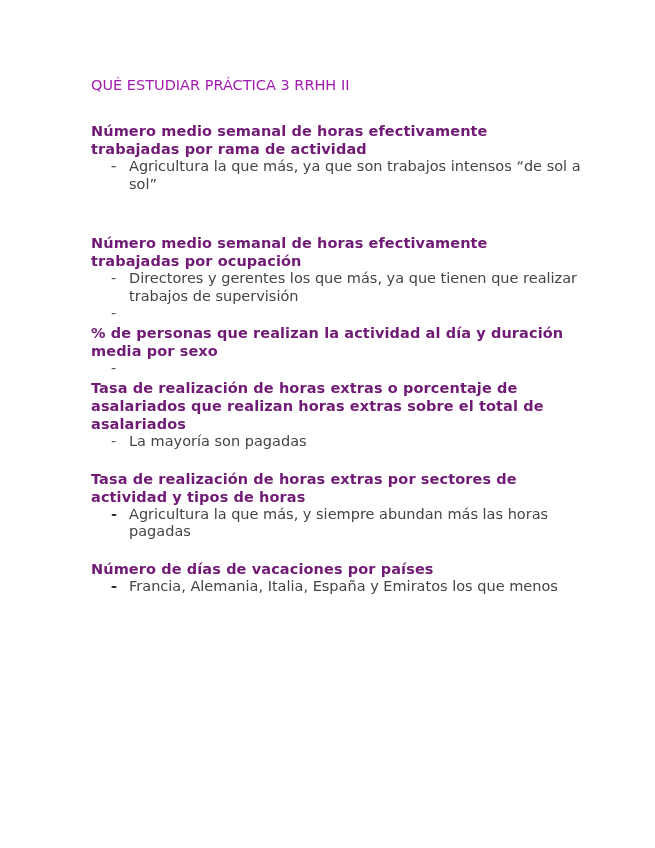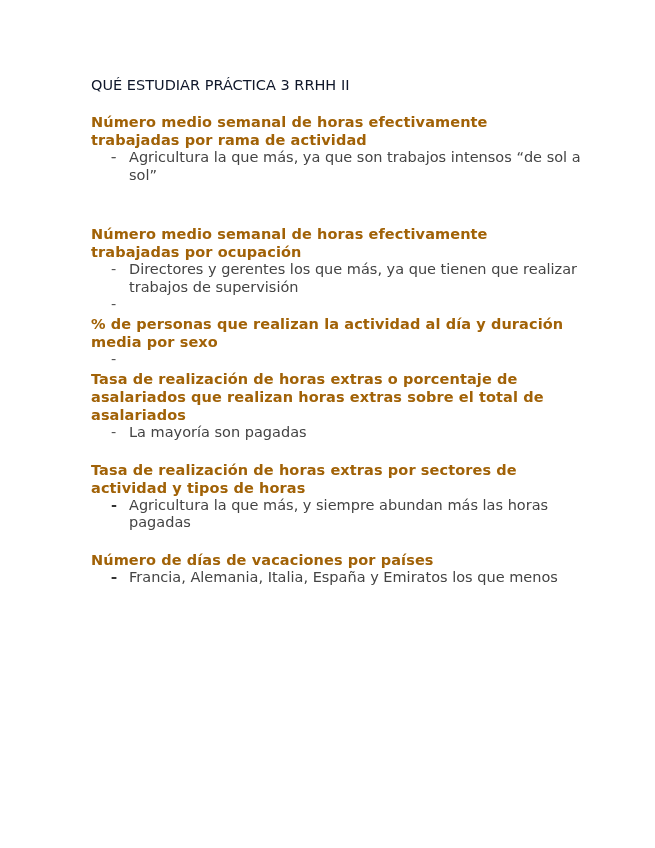--- a/index.html
+++ b/index.html
@@ -17,32 +17,32 @@
     }
     .page {
       position: absolute;
       left: 91px;
       top: 76px;
       width: 490px;
     }
     .doc-title {
       font-size: 14.5px;
       font-weight: normal;
-      color: #0f172a;
-      margin: 0 0 19px 0;
+      color: #a21caf;
+      margin: 0 0 28px 0;
       line-height: 18px;
       letter-spacing: 0px;
     }
     .section {
       margin: 0;
     }
     .heading {
       font-size: 14.5px;
       font-weight: bold;
-      color: #a16207;
+      color: #701a75;
       line-height: 18px;
       margin: 0;
       letter-spacing: 0.1px;
     }
     ul.bullets {
       list-style: none;
       margin: 0;
       padding: 0;
     }
     ul.bullets li {

